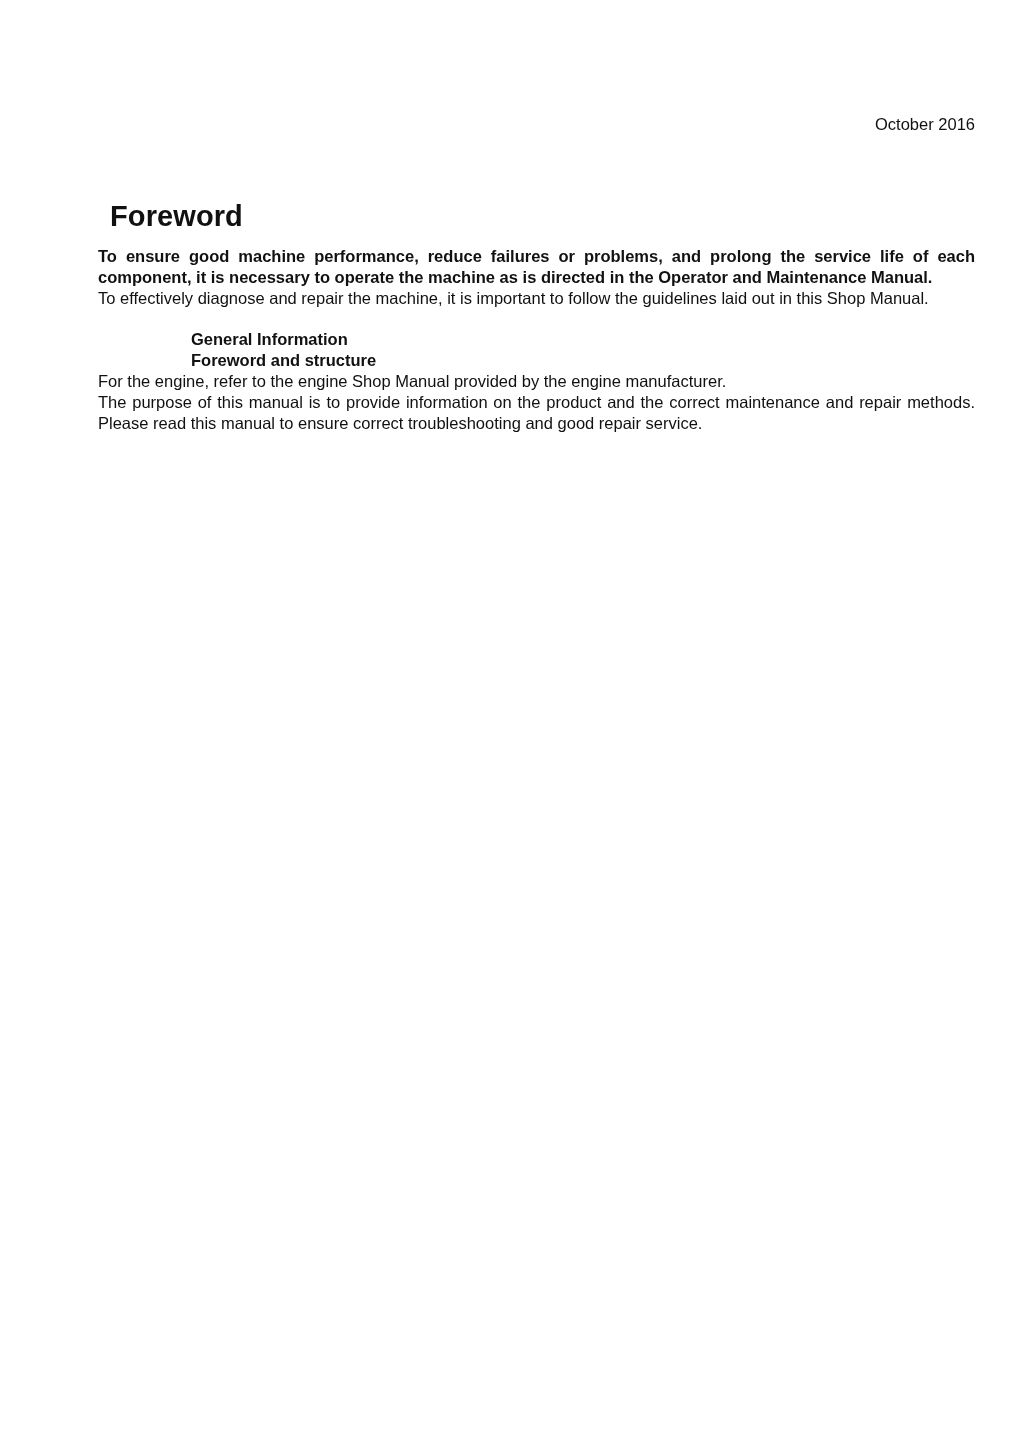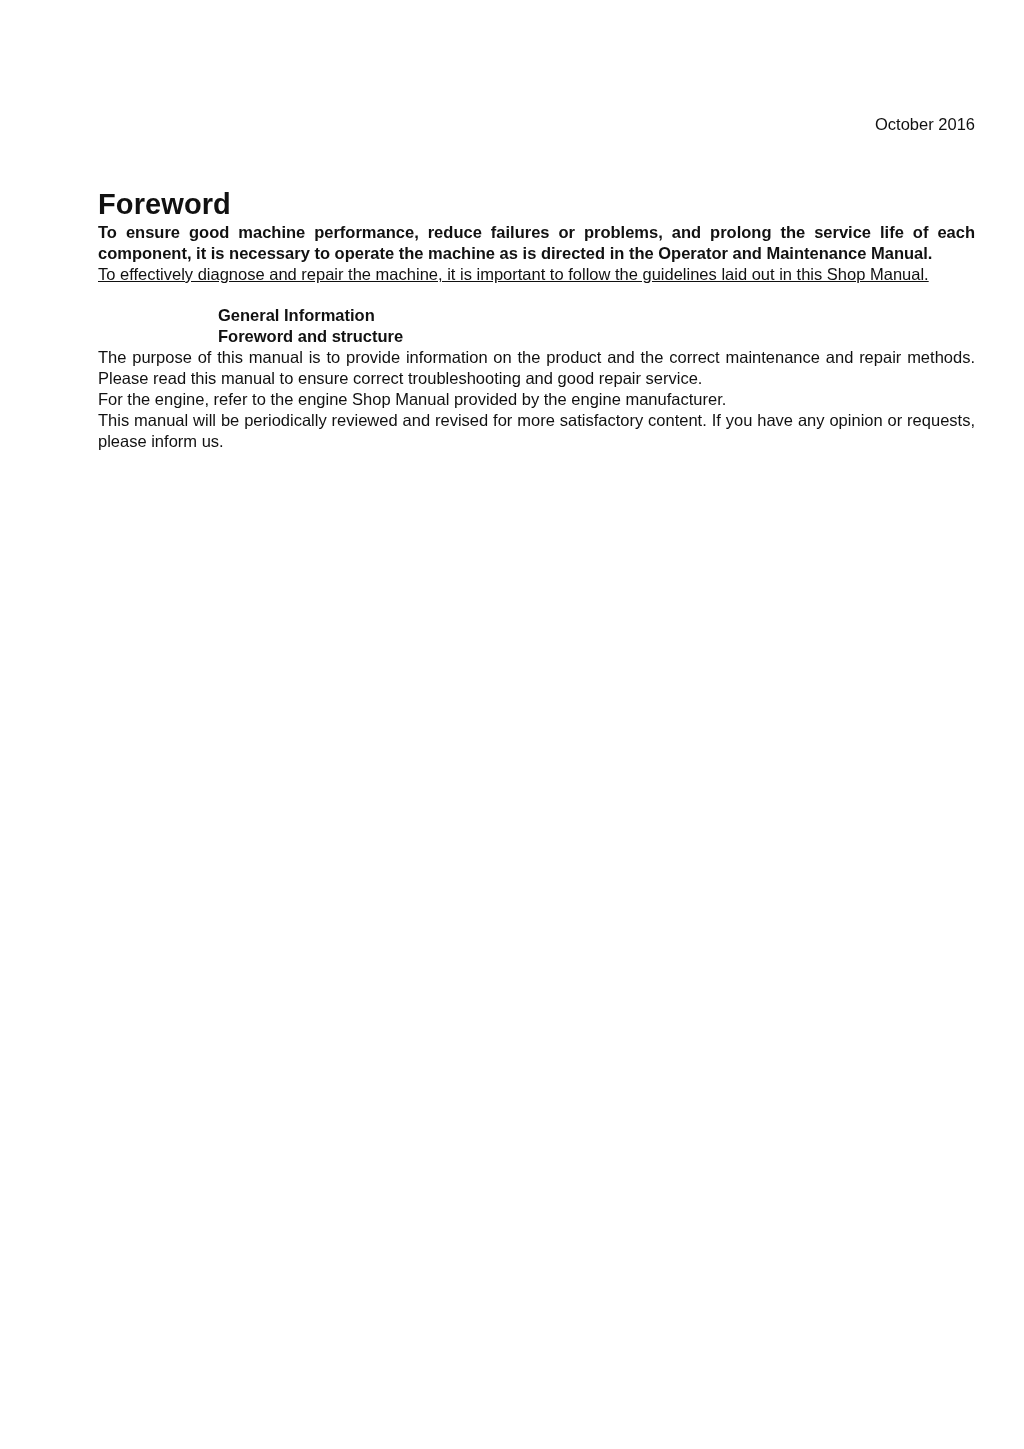--- a/index.html
+++ b/index.html
@@ -28,37 +28,37 @@
       font-size: 16.5px;
       line-height: 20px;
     }
     .content {
       position: absolute;
       left: 98px;
       top: 186px;
       width: 877px;
     }
     h1.title {
-      margin: 0;
+      margin: 12px;
       font-size: 29px;
       font-weight: bold;
       line-height: 36px;
       letter-spacing: 0.1px;
     }
     p.para {
       margin: 0;
       font-size: 16.5px;
       line-height: 21px;
       text-align: justify;
     }
     .p1 { margin-top: 24px; font-weight: bold; }
-    .p2 { margin-top: 20px; text-decoration: underline; }
+    .p2 { margin-top: 20px; }
     .toc {
       margin-top: 20px;
-      margin-left: 120px;
+      margin-left: 93px;
     }
     .toc-item {
       font-size: 16.5px;
       font-weight: bold;
       line-height: 21px;
     }
     .p3 { margin-top: 20px; }
     .p4 { margin-top: 20px; }
     .p5 { margin-top: 20px; }
   </style>
@@ -72,17 +72,16 @@
     <h1 class="title">Foreword</h1>
 
     <p class="para p1">To ensure good machine performance, reduce failures or problems, and prolong the service life of each component, it is necessary to operate the machine as is directed in the Operator and Maintenance Manual.</p>
     <p class="para p2">To effectively diagnose and repair the machine, it is important to follow the guidelines laid out in this Shop Manual.</p>
 
     <div class="toc">
       <div class="toc-item">General Information</div>
       <div class="toc-item">Foreword and structure</div>
     </div>
 
+    <p class="para p3">For the engine, refer to the engine Shop Manual provided by the engine manufacturer.</p>
     <p class="para p4">The purpose of this manual is to provide information on the product and the correct maintenance and repair meth­ods. Please read this manual to ensure correct troubleshooting and good repair service.</p>
-    <p class="para p3">For the engine, refer to the engine Shop Manual provided by the engine manufacturer.</p>
-    <p class="para p5">This manual will be periodically reviewed and revised for more satisfactory content. If you have any opinion or requests, please inform us.</p>
   </div>
 </div>
 
 </body></html>

